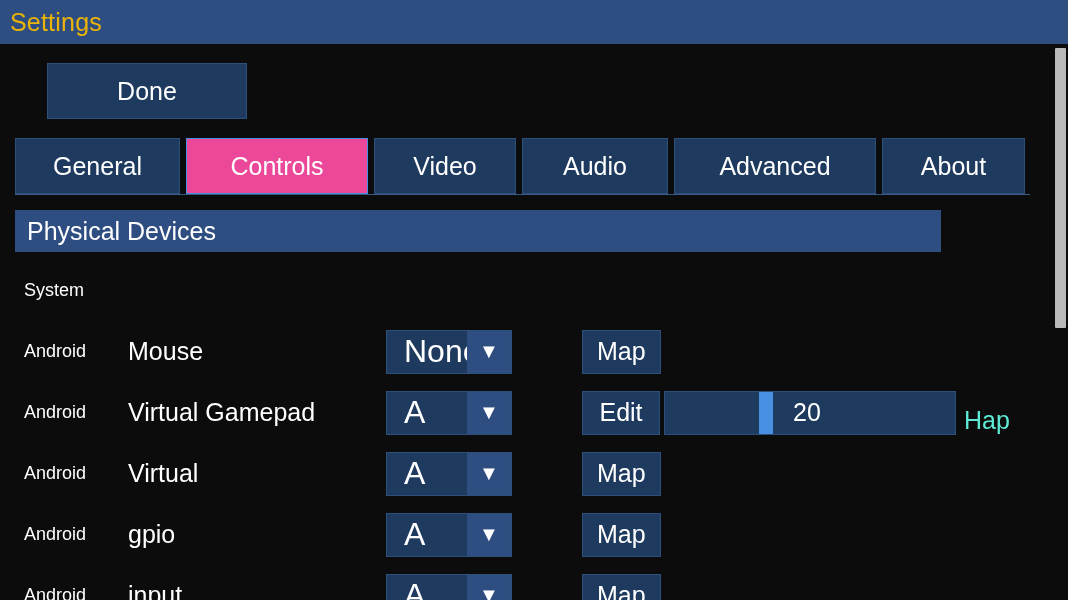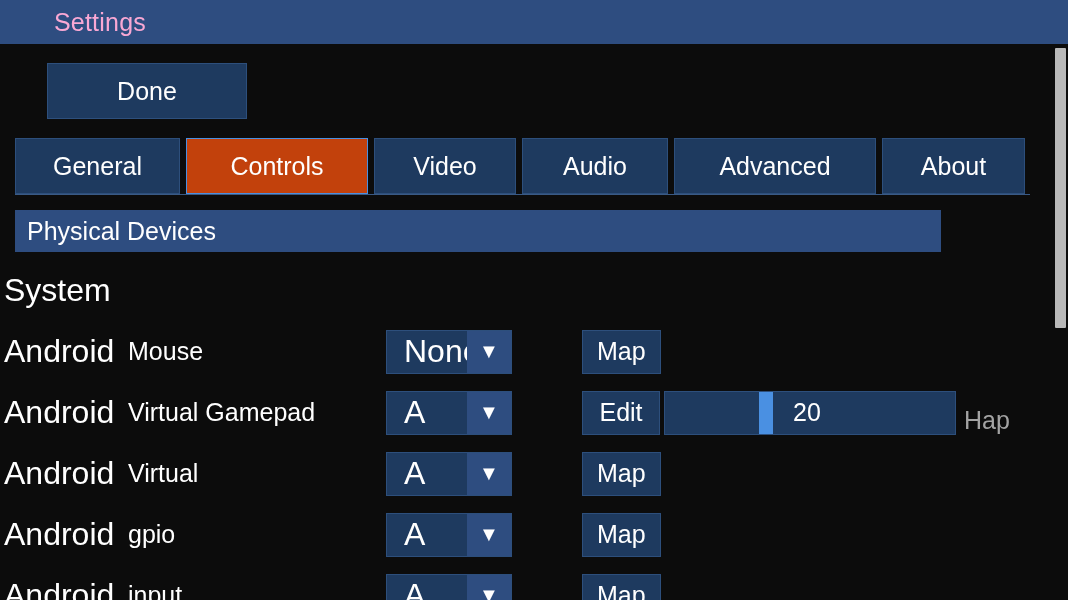--- a/index.html
+++ b/index.html
@@ -20,23 +20,22 @@
   .titlebar {
     height: 44px;
     background: #2e4d80;
     display: flex;
     align-items: center;
     padding-left: 10px;
     box-sizing: border-box;
   }
   .titlebar .title {
     font-size: 25px;
-    color: #f9a8d4;
+    color: #eab308;
     letter-spacing: 0.2px;
-    margin-left: 44px;
   }
 
   
   .content {
     position: absolute;
     top: 44px;
     left: 0;
     right: 0;
     bottom: 0;
     background: #0c0c0c;
@@ -78,21 +77,21 @@
     height: 56px;
     display: flex;
     align-items: center;
     justify-content: center;
     font-size: 25px;
     color: #ffffff;
     cursor: pointer;
     padding: 0 18px;
   }
   .tab.active {
-    background: #c2410c;
+    background: #ec4899;
     border-color: #4a90e2;
     color: #ffffff;
   }
   .tab-sep {
     position: absolute;
     left: 15px;
     top: 150px;
     width: 1015px;
     height: 1px;
     background: #3a5a85;
@@ -121,23 +120,23 @@
     width: 1040px;
   }
   .row {
     display: flex;
     align-items: center;
     height: 61px;
     position: relative;
   }
   .col-system {
     width: 128px;
-    padding-left: 4px;
-    box-sizing: border-box;
-    font-size: 32px;
+    padding-left: 24px;
+    box-sizing: border-box;
+    font-size: 18px;
     white-space: nowrap;
   }
   .col-name {
     width: 258px;
     font-size: 25px;
     white-space: nowrap;
   }
   .col-port {
     width: 188px;
     font-size: 25px;
@@ -227,21 +226,21 @@
     height: 100%;
     display: flex;
     align-items: center;
     font-size: 25px;
     color: #ffffff;
   }
   .slider-label {
     font-size: 25px;
     margin-left: 8px;
     white-space: nowrap;
-    color: #a3a3a3;
+    color: #5eead4;
   }
 
   
   .scrollbar-track {
     position: absolute;
     right: 0;
     top: 44px;
     width: 14px;
     height: 556px;
     background: #0c0c0c;

